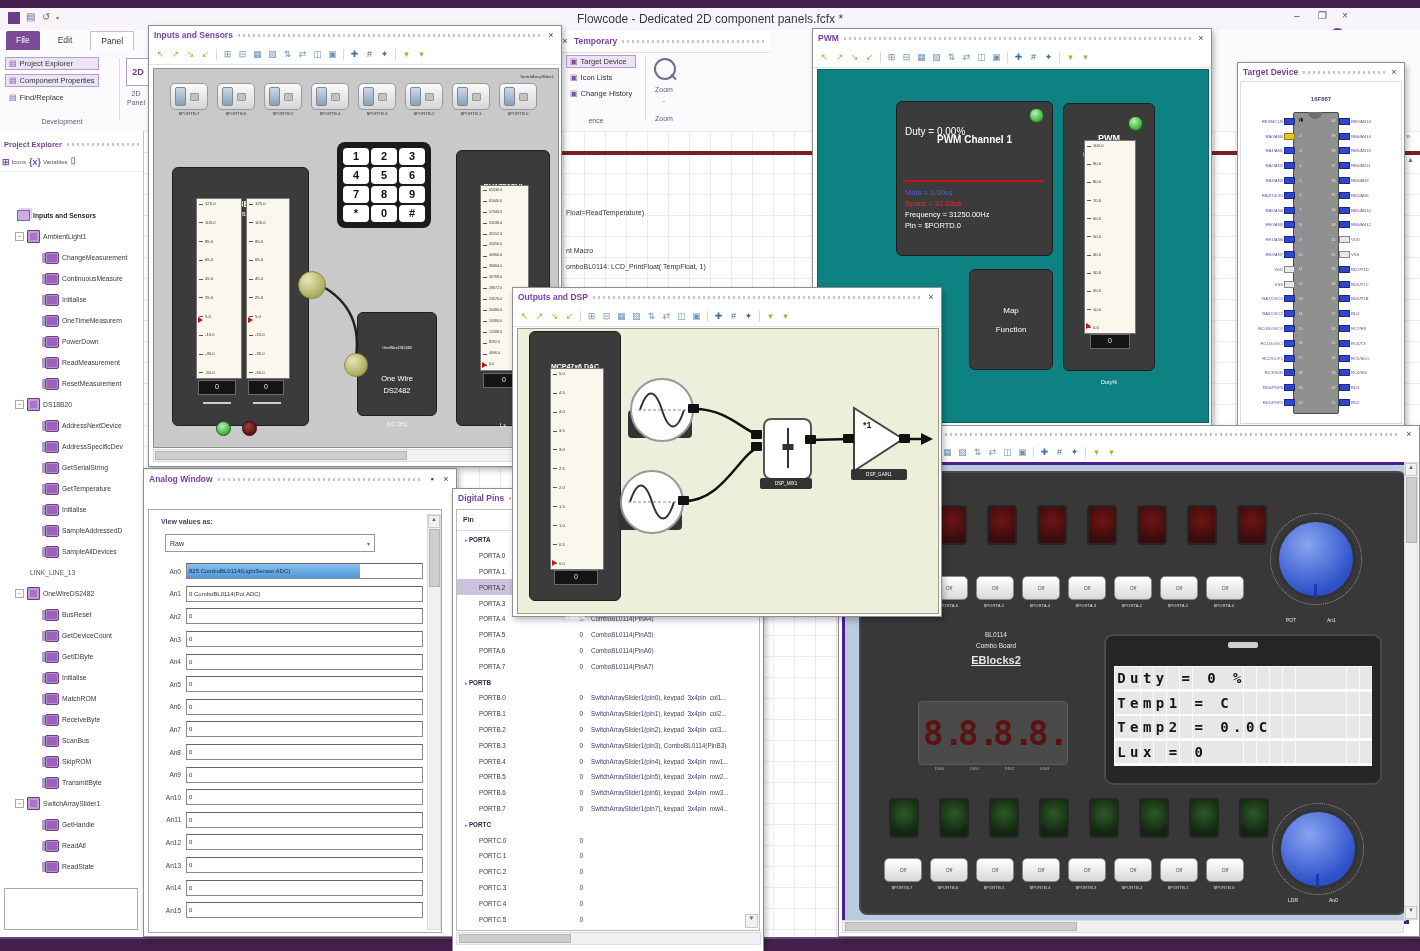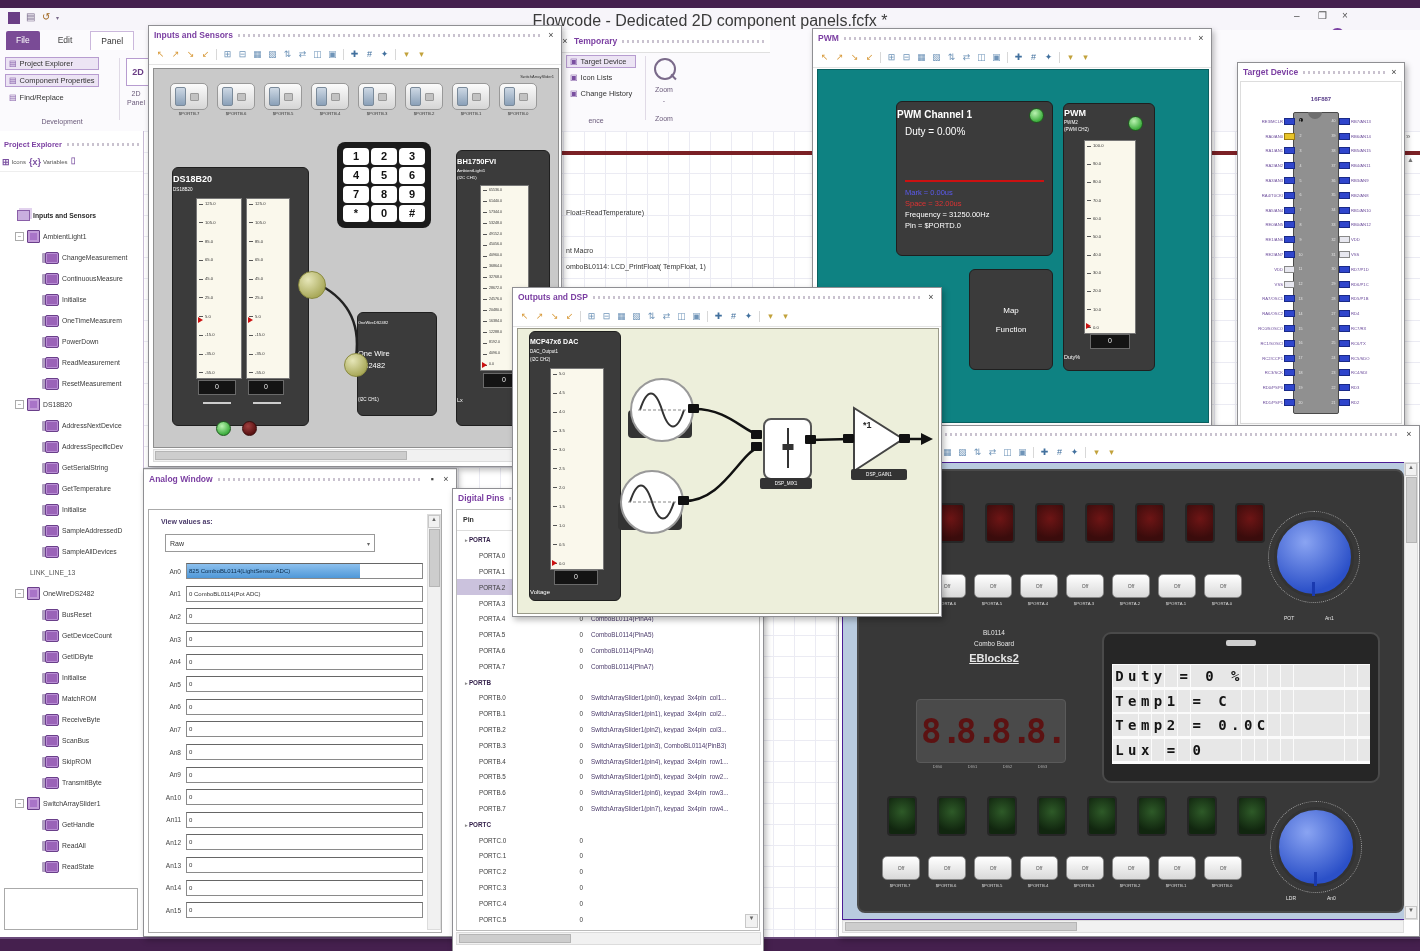--- a/index.html
+++ b/index.html
@@ -2,21 +2,21 @@
 <html><head>
 <meta charset="utf-8">
 <style>
   html,body{margin:0;padding:0;background:#222;}
   #stage{position:relative;width:1420px;height:951px;background:#f6f4f8;overflow:hidden;
          font-family:"Liberation Sans",sans-serif;-webkit-font-smoothing:antialiased;}
   .abs{position:absolute;}
   
   .frame{background:#45204e;}
   .titlebar{left:0;top:8px;width:1420px;height:22px;background:#f7f5fa;border-bottom:1px solid #e3dde8;}
-  .apptitle{left:0;right:0;top:4px;text-align:center;font-size:16px;color:#3a3a3a;}
+  .apptitle{left:0;right:0;top:4px;text-align:center;font-size:12px;color:#3a3a3a;}
   .qicon{font-size:10px;color:#7a6a8a;}
   .wctl{font-size:10px;color:#555;}
   .ribbon{left:0;top:30px;width:1420px;height:101px;background:#fbfafd;border-bottom:1px solid #d9d2e2;}
   .tab{font-size:8.5px;color:#444;padding:4px 10px;}
   .tab-file{background:#7a4b96;color:#fff;border-radius:2px 2px 0 0;}
   .tab-sel{background:#fff;border:1px solid #cbb8dc;border-bottom:none;color:#333;}
   .rbtn{display:flex;align-items:center;gap:3px;font-size:7.5px;color:#333;padding:1px 3px;border:1px solid transparent;white-space:nowrap;}
   .rbtn.on{border-color:#b79cd0;background:#ece4f4;}
   .ric{color:#7a4fa0;font-size:8px;}
   .rgl{font-size:7px;color:#6a5a7a;text-align:center;}
@@ -53,21 +53,21 @@
   .win{position:absolute;background:#fff;border:1px solid #8f8f93;box-shadow:2px 3px 6px rgba(0,0,0,.28);}
   .wtitle{height:18px;display:flex;align-items:center;gap:4px;padding:0 5px;}
   .wtitle .t{color:#7b3fa2;font-size:8.5px;font-weight:bold;white-space:nowrap;}
   .wx{color:#444;font-size:9px;width:10px;text-align:center;flex:none;}
   .tbar{height:20px;display:flex;align-items:center;gap:2px;padding:0 5px;border-bottom:1px solid #e4e4e4;}
   .ti{width:13px;height:13px;font-size:9px;line-height:13px;text-align:center;}
   .ico-or{color:#d89a3a;}.ico-bl{color:#6f94b8;}.ico-db{color:#41709e;}.ico-gd{color:#c2a23c;}
   .sep-i{width:1px;height:11px;background:#d8d8d8;margin:0 2px;}
   
   .darkbox{position:absolute;background:#3b3b3b;border:1px solid #1f1f1f;border-radius:6px;color:#fff;}
-  .cbt{text-align:left;font-weight:bold;}
+  .cbt{text-align:center;font-weight:bold;margin-top:25px;}
   .vslider{position:absolute;background:#faf8ec;border:1px solid #777;display:flex;flex-direction:column;justify-content:space-between;padding:3px 2px;}
   .tick{display:flex;align-items:center;gap:2px;font-size:4.2px;color:#333;line-height:1;}
   .tick i{width:4px;height:1px;background:#555;flex:none;}
   .tksm .tick{font-size:3.6px;}
   .marker{position:absolute;left:1px;width:0;height:0;border-left:5px solid #cc1111;border-top:3px solid transparent;border-bottom:3px solid transparent;}
   .valbox{position:absolute;background:#141414;border:1px solid #6a6a6a;color:#eee;font-size:7px;text-align:center;line-height:12px;}
   .linkdash{position:absolute;height:2px;background:rgba(255,255,255,.75);}
   .led{position:absolute;border-radius:50%;}
   .ledg{background:radial-gradient(circle at 38% 32%,#b9f2b0,#3fae3f 70%);border:1px solid #1e5a1e;}
   .ledr{background:radial-gradient(circle at 38% 32%,#a04040,#5a1212 70%);border:1px solid #3a0d0d;}
@@ -753,21 +753,21 @@
         <span class="ti ico-bl">◫</span>
         <span class="ti ico-bl">▣</span>
         <span class="ti sep-i"></span>
         <span class="ti ico-db">✚</span>
         <span class="ti ico-db">#</span>
         <span class="ti ico-db">✦</span>
         <span class="ti sep-i"></span>
         <span class="ti ico-gd">▾</span>
         <span class="ti ico-gd">▾</span>
       </div>
-    <div class="abs" style="left:3px;top:36px;width:561px;height:456px;background:#b9cbdf;border:1px solid #4c1d95">
+    <div class="abs" style="left:3px;top:36px;width:561px;height:456px;background:#b9cbdf;border:3px solid #4c1d95">
       <div class="abs" style="left:14px;top:6px;width:543px;height:440px;background:#383838;border:2px solid #4a4a4a;border-radius:8px">
         <div class="abs" style="left:26px;top:32px;display:flex;gap:20px">
 
         <div class="bled bledr"></div>
             <div class="bled bledr"></div>
             <div class="bled bledr"></div>
             <div class="bled bledr"></div>
             <div class="bled bledr"></div>
             <div class="bled bledr"></div>
             <div class="bled bledr"></div>

